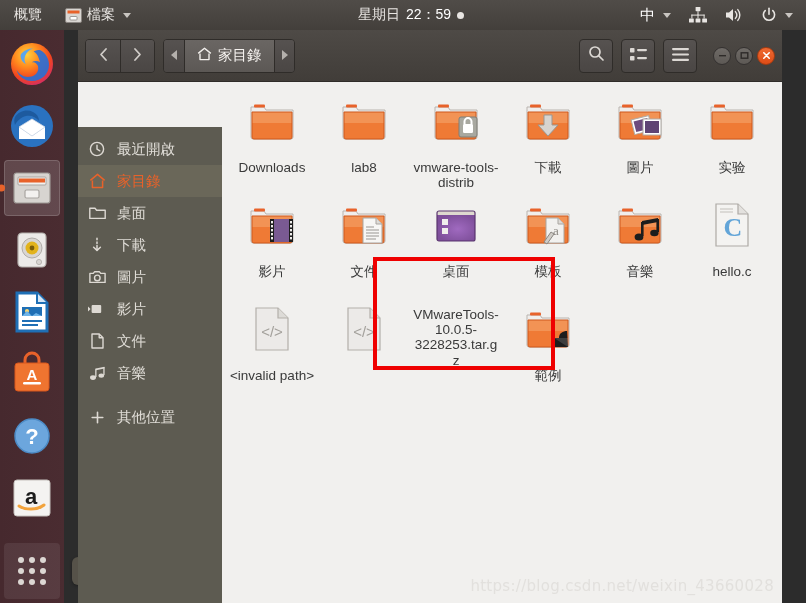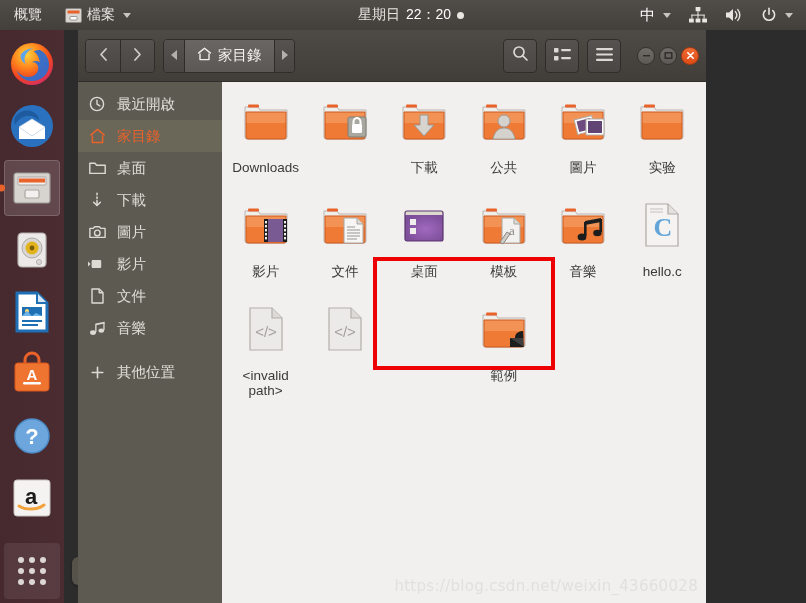--- a/index.html
+++ b/index.html
@@ -85,21 +85,21 @@
   #tooltip-show-apps {
     position: absolute; left: 72px; bottom: 18px;
     background: #565249; color: #f2efec;
     font-size: 13.5px; padding: 5px 12px; border-radius: 6px;
     white-space: nowrap; box-shadow: 0 1px 3px rgba(0,0,0,0.35);
   }
 
   
   #fm-window {
     position: absolute; left: 78px; top: 30px;
-    width: 628px; height: 573px;
+    width: 704px; height: 573px;
     background: #f1f0ee;
     display: flex; flex-direction: column;
   }
   #fm-headerbar {
     height: 52px; flex: 0 0 52px;
     background: linear-gradient(to bottom, #4e4a46, #413d39);
     border-bottom: 1px solid #2f2c29;
     display: flex; align-items: center; padding: 0 7px; gap: 8px;
   }
   .hb-group {
@@ -142,20 +142,21 @@
 
   #fm-body { flex: 1 1 auto; display: flex; min-height: 0; }
 
   
   #fm-sidebar {
     width: 144px; flex: 0 0 144px;
     background: #5d5b51;
     padding-top: 6px;
     color: #e3e0db;
     font-size: 14.5px;
+    margin-top: 45px;
   }
   .side-item {
     display: flex; align-items: center; height: 32px;
     padding-left: 10px; gap: 11px;
     color: #e0ddd7; white-space: nowrap;
   }
   .side-item.selected { background: #6a6759; }
   .side-item.selected .side-label,
   .side-item.selected .side-icon { color: #e8622a; }
   .side-icon {
@@ -222,21 +223,21 @@
           <rect x="2.5" y="2.5" width="12" height="3" fill="#e8622a"></rect>
           <rect x="5" y="8.5" width="7" height="3.5" rx="0.8" fill="#ffffff" stroke="#8a8581" stroke-width="0.8"></rect>
         </svg>
       </span>
       <span id="tp-files-label">檔案</span>
       <span class="caret"></span>
     </div>
 
     <div id="tp-clock">
       <span class="day">星期日</span>
-      <span class="time">22：20</span>
+      <span class="time">22：59</span>
       <span class="ind-dot"></span>
     </div>
 
     <div id="tp-right">
       <div class="tp-item">
         <span class="ime-label">中</span>
         <span class="caret"></span>
       </div>
       <div class="tp-item">
         <span>
@@ -598,64 +599,63 @@
                 <path d="M3 7h13l2 3h27v27a2 2 0 01-2 2H5a2 2 0 01-2-2z" fill="#f0eeec" stroke="#b9b4af" stroke-width="1"></path>
                 <rect x="6" y="4.5" width="11" height="3" rx="1" fill="#e8622a"></rect>
                 <path d="M4 12h40v25a2 2 0 01-2 2H6a2 2 0 01-2-2z" fill="#ef7a35"></path>
                 <path d="M4 12h40v11H4z" fill="#f29355"></path>
                 <path d="M4 12h40v25a2 2 0 01-2 2H6a2 2 0 01-2-2z" fill="none" stroke="#cf581d" stroke-width="1"></path>
               </svg>
             </span>
             <span class="fname">Downloads</span>
           </div>
 
+          <div class="fitem row-tall">
+            <span class="glyph">
+              <svg width="48" height="42" viewBox="0 0 48 42">
+                <path d="M3 7h13l2 3h27v27a2 2 0 01-2 2H5a2 2 0 01-2-2z" fill="#f0eeec" stroke="#b9b4af" stroke-width="1"></path>
+                <rect x="6" y="4.5" width="11" height="3" rx="1" fill="#e8622a"></rect>
+                <path d="M4 12h40v25a2 2 0 01-2 2H6a2 2 0 01-2-2z" fill="#ef7a35"></path>
+                <path d="M4 12h40v11H4z" fill="#f29355"></path>
+                <path d="M4 12h40v25a2 2 0 01-2 2H6a2 2 0 01-2-2z" fill="none" stroke="#cf581d" stroke-width="1"></path>
+              </svg>
+            </span>
+            <span class="fname">lab8</span>
+          </div>
 
           <div class="fitem row-tall">
             <span class="glyph">
               <svg width="48" height="42" viewBox="0 0 48 42">
                 <path d="M3 7h13l2 3h27v27a2 2 0 01-2 2H5a2 2 0 01-2-2z" fill="#f0eeec" stroke="#b9b4af" stroke-width="1"></path>
                 <rect x="6" y="4.5" width="11" height="3" rx="1" fill="#e8622a"></rect>
                 <path d="M4 12h40v25a2 2 0 01-2 2H6a2 2 0 01-2-2z" fill="#ef7a35"></path>
                 <path d="M4 12h40v11H4z" fill="#f29355"></path>
                 <path d="M4 12h40v25a2 2 0 01-2 2H6a2 2 0 01-2-2z" fill="none" stroke="#cf581d" stroke-width="1"></path>
                 <rect x="27" y="17" width="18" height="20" rx="2" fill="#a8a8a0" stroke="#7f7f78" stroke-width="1"></rect>
                 <path d="M32.5 24v-2.4a3.5 3.5 0 017 0V24" fill="none" stroke="#ffffff" stroke-width="2"></path>
                 <rect x="31" y="24" width="10" height="9" rx="1.2" fill="#ffffff"></rect>
               </svg>
             </span>
+            <span class="fname">vmware-tools-distrib</span>
           </div>
 
           <div class="fitem row-tall">
             <span class="glyph">
               <svg width="48" height="42" viewBox="0 0 48 42">
                 <path d="M3 7h13l2 3h27v27a2 2 0 01-2 2H5a2 2 0 01-2-2z" fill="#f0eeec" stroke="#b9b4af" stroke-width="1"></path>
                 <rect x="6" y="4.5" width="11" height="3" rx="1" fill="#e8622a"></rect>
                 <path d="M4 12h40v25a2 2 0 01-2 2H6a2 2 0 01-2-2z" fill="#ef7a35"></path>
                 <path d="M4 12h40v11H4z" fill="#f29355"></path>
                 <path d="M4 12h40v25a2 2 0 01-2 2H6a2 2 0 01-2-2z" fill="none" stroke="#cf581d" stroke-width="1"></path>
                 <path d="M20 15h8v10h6l-10 11-10-11h6z" fill="#d7d4d0" stroke="#9b9792" stroke-width="1"></path>
               </svg>
             </span>
             <span class="fname">下載</span>
           </div>
 
-          <div class="fitem row-tall">
-            <span class="glyph">
-              <svg width="48" height="42" viewBox="0 0 48 42">
-                <path d="M3 7h13l2 3h27v27a2 2 0 01-2 2H5a2 2 0 01-2-2z" fill="#f0eeec" stroke="#b9b4af" stroke-width="1"></path>
-                <rect x="6" y="4.5" width="11" height="3" rx="1" fill="#e8622a"></rect>
-                <path d="M4 12h40v25a2 2 0 01-2 2H6a2 2 0 01-2-2z" fill="#ef7a35"></path>
-                <path d="M4 12h40v11H4z" fill="#f29355"></path>
-                <path d="M4 12h40v25a2 2 0 01-2 2H6a2 2 0 01-2-2z" fill="none" stroke="#cf581d" stroke-width="1"></path>
-                <circle cx="24" cy="21" r="6" fill="#d5d2ce" stroke="#a09c97" stroke-width="1"></circle>
-                <path d="M13 39c1.5-8 6-11 11-11s9.5 3 11 11z" fill="#d5d2ce" stroke="#a09c97" stroke-width="1"></path>
-              </svg>
-            </span>
-            <span class="fname">公共</span>
-          </div>
 
           <div class="fitem row-tall">
             <span class="glyph">
               <svg width="48" height="42" viewBox="0 0 48 42">
                 <path d="M3 7h13l2 3h27v27a2 2 0 01-2 2H5a2 2 0 01-2-2z" fill="#f0eeec" stroke="#b9b4af" stroke-width="1"></path>
                 <rect x="6" y="4.5" width="11" height="3" rx="1" fill="#e8622a"></rect>
                 <path d="M4 12h40v25a2 2 0 01-2 2H6a2 2 0 01-2-2z" fill="#ef7a35"></path>
                 <path d="M4 12h40v11H4z" fill="#f29355"></path>
                 <path d="M4 12h40v25a2 2 0 01-2 2H6a2 2 0 01-2-2z" fill="none" stroke="#cf581d" stroke-width="1"></path>
                 <g transform="rotate(-14 28 26)">
@@ -815,20 +815,21 @@
             <span class="glyph">
               <svg width="40" height="46" viewBox="0 0 40 46">
                 <path d="M4 2h22l10 10v32H4z" fill="#eceae8" stroke="#b3afaa" stroke-width="1.2"></path>
                 <path d="M26 2v10h10" fill="#dddbd7" stroke="#b3afaa" stroke-width="1.2"></path>
                 <text x="20" y="31" font-size="15" font-family="Liberation Sans, sans-serif" fill="#a3a09b" text-anchor="middle">&lt;/&gt;</text>
               </svg>
             </span>
           </div>
 
           <div class="fitem row-tall">
+            <span class="fname">VMwareTools-10.0.5-3228253.tar.gz</span>
           </div>
 
           <div class="fitem row-tall">
             <span class="glyph">
               <svg width="48" height="42" viewBox="0 0 48 42">
                 <path d="M3 7h13l2 3h27v27a2 2 0 01-2 2H5a2 2 0 01-2-2z" fill="#f0eeec" stroke="#b9b4af" stroke-width="1"></path>
                 <rect x="6" y="4.5" width="11" height="3" rx="1" fill="#e8622a"></rect>
                 <path d="M4 12h40v25a2 2 0 01-2 2H6a2 2 0 01-2-2z" fill="#ef7a35"></path>
                 <path d="M4 12h40v11H4z" fill="#f29355"></path>
                 <path d="M4 12h40v25a2 2 0 01-2 2H6a2 2 0 01-2-2z" fill="none" stroke="#cf581d" stroke-width="1"></path>

